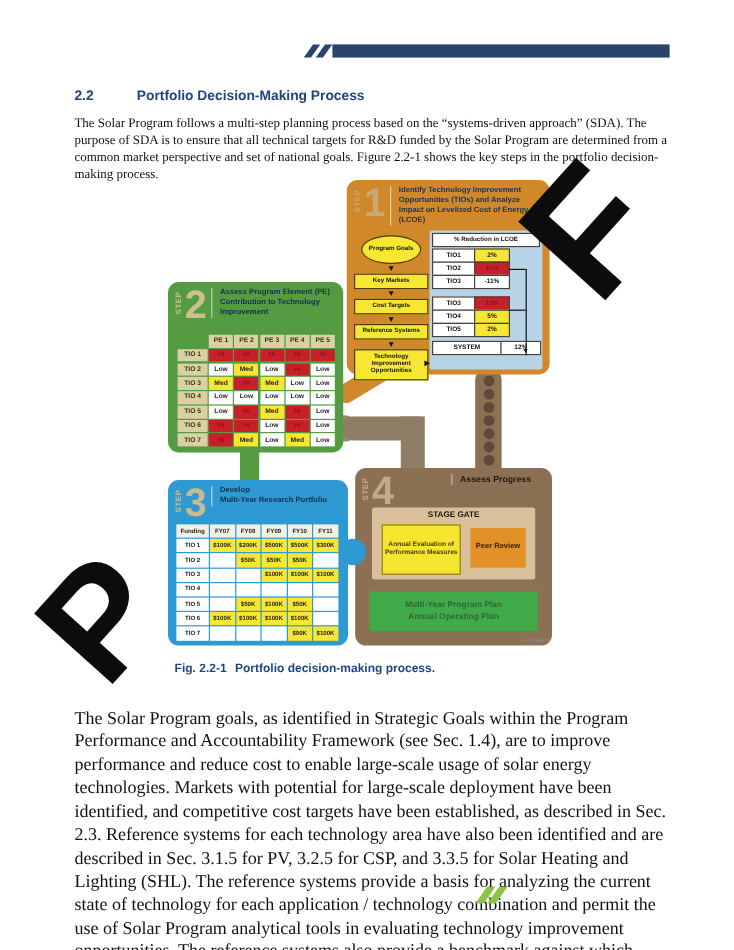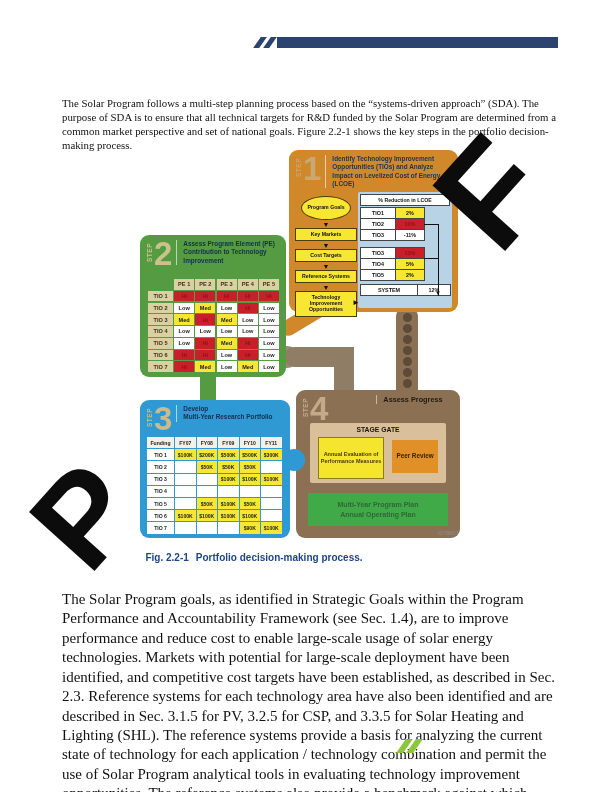--- a/index.html
+++ b/index.html
@@ -123,20 +123,23 @@
 </style>
 </head>
 <body>
 
 <div class="page">
 
   <div class="tstripe" style="left:257px"></div>
   <div class="tstripe" style="left:267px"></div>
   <div class="banner-bar"></div>
 
+  <div class="sec-heading">
+    <span class="num">2.2</span><span>Portfolio Decision-Making Process</span>
+  </div>
 
   <div class="intro">The Solar Program follows a multi-step planning process based on the “systems-driven approach” (SDA). The purpose of SDA is to ensure that all technical targets for R&amp;D funded by the Solar Program are determined from a common market perspective and set of national goals. Figure 2.2-1 shows the key steps in the portfolio decision-making process.</div>
 
   <div class="conn oarrow"></div>
   <div class="conn tube">
     <div class="tube-dots" id="tube-dots">
         <span class="dot"></span>
         <span class="dot"></span>
         <span class="dot"></span>
         <span class="dot"></span>

